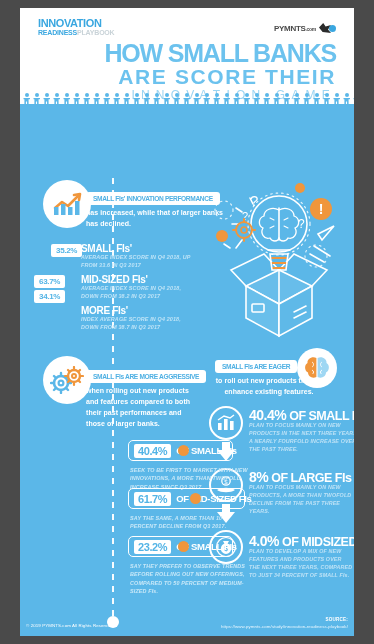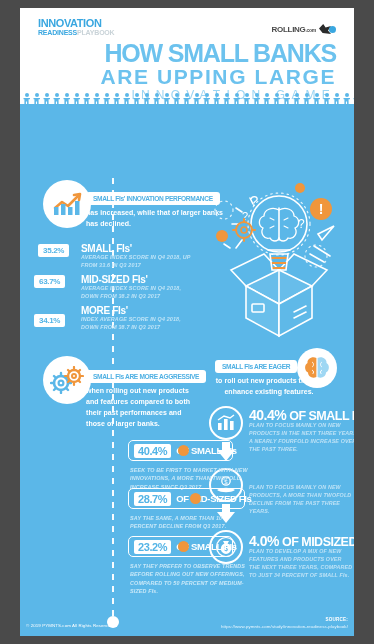--- a/index.html
+++ b/index.html
@@ -16,21 +16,21 @@
     background: #5bb7e8;
     overflow: hidden;
   }
   
   .header {
     position: relative;
     height: 96px;
     background: #ffffff;
     padding: 10px 18px 0 18px;
   }
-  .logo-row { display: flex; justify-content: space-between; align-items: center; }
+  .logo-row { display: flex; justify-content: space-between; align-items: flex-start; }
   .ir-logo { line-height: 1.0; }
   .ir-line1 {
     font-size: 11px; font-weight: bold; color: #3aa7e0;
     letter-spacing: -0.4px;
   }
   .ir-line2 { font-size: 7px; font-weight: bold; letter-spacing: -0.2px; }
   .ir-readiness { color: #3aa7e0; }
   .ir-playbook { color: #c9d3d8; }
   .pymnts-logo { display: flex; align-items: center; gap: 3px; margin-top: 4px; }
   .pymnts-text { font-size: 8px; font-weight: bold; color: #4a4a4a; letter-spacing: -0.3px; }
@@ -189,31 +189,31 @@
 
 <div id="infographic">
 
   <div class="header">
     <div class="logo-row">
       <div class="ir-logo">
         <div class="ir-line1">INNOVATION</div>
         <div class="ir-line2"><span class="ir-readiness">READINESS</span><span class="ir-playbook">PLAYBOOK</span></div>
       </div>
       <div class="pymnts-logo">
-        <div class="pymnts-text"><span>ROLLING</span><span class="dotcom">.com</span></div>
+        <div class="pymnts-text"><span>PYMNTS</span><span class="dotcom">.com</span></div>
         <div class="pymnts-mark">
           <div class="pymnts-bird"></div>
           <div class="pymnts-dot"></div>
         </div>
       </div>
     </div>
 
     <div class="title-block">
       <div class="title-1">HOW SMALL BANKS</div>
-      <div class="title-2">ARE UPPING LARGE</div>
+      <div class="title-2">ARE SCORE THEIR</div>
       <div class="title-3">INNOVATION GAME</div>
     </div>
 
     <div class="people-row" id="people-row">
         <div class="person"></div>
         <div class="person"></div>
         <div class="person"></div>
         <div class="person"></div>
         <div class="person"></div>
         <div class="person"></div>
@@ -309,29 +309,29 @@
         <path d="M22 4 L28 3 L27 9" stroke="#f0963c" stroke-width="2.6" fill="none" stroke-linecap="round" stroke-linejoin="round"></path>
         <rect x="2" y="16" width="4.5" height="8" fill="#5bb7e8"></rect>
         <rect x="9" y="13" width="4.5" height="11" fill="#5bb7e8"></rect>
         <rect x="16" y="16" width="4.5" height="8" fill="#5bb7e8"></rect>
         <rect x="23" y="10" width="4.5" height="14" fill="#5bb7e8"></rect>
       </svg>
     </div>
     <div class="ribbon" style="left:66px; top:88px;">SMALL FIs' INNOVATION PERFORMANCE</div>
     <div class="ribbon-sub" style="left:66px; top:104px; width:150px;">has increased, while that of larger banks has declined.</div>
 
-    <div class="chip" style="left:18px; top:140px;">35.2%</div>
+    <div class="chip" style="left:31px; top:140px;">35.2%</div>
     <div class="chip-title" style="left:61px; top:139px;">SMALL FIs'</div>
     <div class="chip-desc" style="left:61px; top:149px;">AVERAGE INDEX SCORE IN Q4 2018, UP FROM 33.6 IN Q3 2017</div>
 
     <div class="chip" style="left:14px; top:171px;">63.7%</div>
     <div class="chip-title" style="left:61px; top:170px;">MID-SIZED FIs'</div>
     <div class="chip-desc" style="left:61px; top:180px;">AVERAGE INDEX SCORE IN Q4 2018, DOWN FROM 38.2 IN Q3 2017</div>
 
-    <div class="chip" style="left:14px; top:210px;">34.1%</div>
+    <div class="chip" style="left:14px; top:186px;">34.1%</div>
     <div class="chip-title" style="left:61px; top:201px;">MORE FIs'</div>
     <div class="chip-desc" style="left:61px; top:211px;">INDEX AVERAGE SCORE IN Q4 2018, DOWN FROM 38.7 IN Q3 2017</div>
 
     <div class="badge" style="left:277px; top:244px; width:40px; height:40px;">
       <svg width="28" height="26" viewBox="0 0 28 26">
         <path d="M13.4 3 C9 1 4 4 4.5 8 C1 10 1.5 16 5 17.5 C5 21.5 9.5 24 13.4 22 Z" fill="#f0963c"></path>
         <path d="M14.6 3 C19 1 24 4 23.5 8 C27 10 26.5 16 23 17.5 C23 21.5 18.5 24 14.6 22 Z" fill="#9fd7f3"></path>
         <path d="M9 7 C11 8 11 11 9 12 M9 15 C11 16 11 18 9.5 19" stroke="#ffffff" stroke-width="0.9" fill="none"></path>
         <path d="M19 7 C17 8 17 11 19 12 M19 15 C17 16 17 18 18.5 19" stroke="#ffffff" stroke-width="0.9" fill="none"></path>
       </svg>
@@ -356,20 +356,26 @@
     <div class="rdesc" style="left:229px; top:318px;">PLAN TO FOCUS MAINLY ON NEW PRODUCTS IN THE NEXT THREE YEARS, A NEARLY FOURFOLD INCREASE OVER THE PAST THREE.</div>
     <div class="arrow-stem" style="left:202px; top:338px;"></div>
     <div class="arrow-down" style="left:197px; top:346px;"></div>
 
     <div class="badge" style="left:189px; top:364px; width:34px; height:34px; background:transparent; border:2px solid #ffffff;">
       <svg width="22" height="20" viewBox="0 0 22 20">
         <circle cx="11" cy="6" r="4.2" fill="none" stroke="#ffffff" stroke-width="1.3"></circle>
         <text x="11" y="9" font-size="6" fill="#ffffff" text-anchor="middle" font-family="Liberation Sans, sans-serif">$</text>
         <path d="M2 15 C6 12 16 12 20 15 C16 18 6 18 2 15 Z" fill="#ffffff"></path>
       </svg>
+    </div>
+    <div class="rstat" style="left:229px; top:366px;">
+      <div class="rhead">
+        <span class="pct">8%</span>
+        <span>OF LARGE FIs</span>
+      </div>
     </div>
     <div class="rdesc" style="left:229px; top:380px;">PLAN TO FOCUS MAINLY ON NEW PRODUCTS, A MORE THAN TWOFOLD DECLINE FROM THE PAST THREE YEARS.</div>
     <div class="arrow-stem" style="left:202px; top:400px;"></div>
     <div class="arrow-down" style="left:197px; top:408px;"></div>
 
     <div class="badge" style="left:189px; top:426px; width:34px; height:34px; background:transparent; border:2px solid #ffffff;">
       <svg width="22" height="22" viewBox="0 0 22 22">
         <circle cx="11" cy="11" r="9.5" fill="none" stroke="#ffffff" stroke-width="1.2"></circle>
         <path d="M8 5 L14 5 L12.6 7.6 C16 9 17.2 13.5 15 16 C12.6 18.6 9.4 18.6 7 16 C4.8 13.5 6 9 9.4 7.6 Z" fill="#ffffff"></path>
         <text x="11" y="15" font-size="6.5" fill="#5bb7e8" text-anchor="middle" font-family="Liberation Sans, sans-serif" font-weight="bold">$</text>
@@ -397,21 +403,21 @@
     <div class="ribbon-sub" style="left:66px; top:282px; width:110px;">when rolling out new products and features compared to both their past performances and those of larger banks.</div>
 
     <div class="statbox" style="left:108px; top:336px; width:105px;">
       <span class="val">40.4%</span>
       <span class="lbl">OF SMALL FIs</span>
     </div>
     <div class="statdot" style="left:158px; top:341px;"></div>
     <div class="statdesc" style="left:110px; top:362px;">SEEK TO BE FIRST TO MARKET WITH NEW INNOVATIONS, A MORE THAN TWOFOLD INCREASE SINCE Q3 2017.</div>
 
     <div class="statbox" style="left:108px; top:384px; width:117px;">
-      <span class="val">28.7%</span>
+      <span class="val">61.7%</span>
       <span class="lbl">OF MID-SIZED FIs</span>
     </div>
     <div class="statdot" style="left:170px; top:389px;"></div>
     <div class="statdesc" style="left:110px; top:410px;">SAY THE SAME, A MORE THAN 10 PERCENT DECLINE FROM Q3 2017.</div>
 
     <div class="statbox" style="left:108px; top:432px; width:105px;">
       <span class="val">23.2%</span>
       <span class="lbl">OF SMALL FIs</span>
     </div>
     <div class="statdot" style="left:158px; top:437px;"></div>

